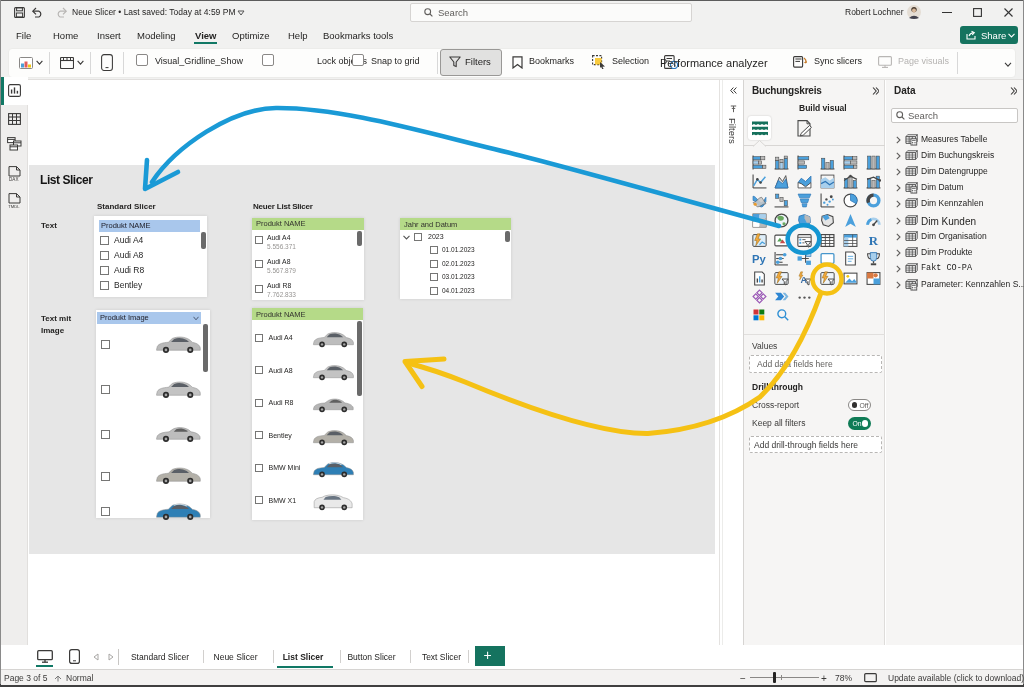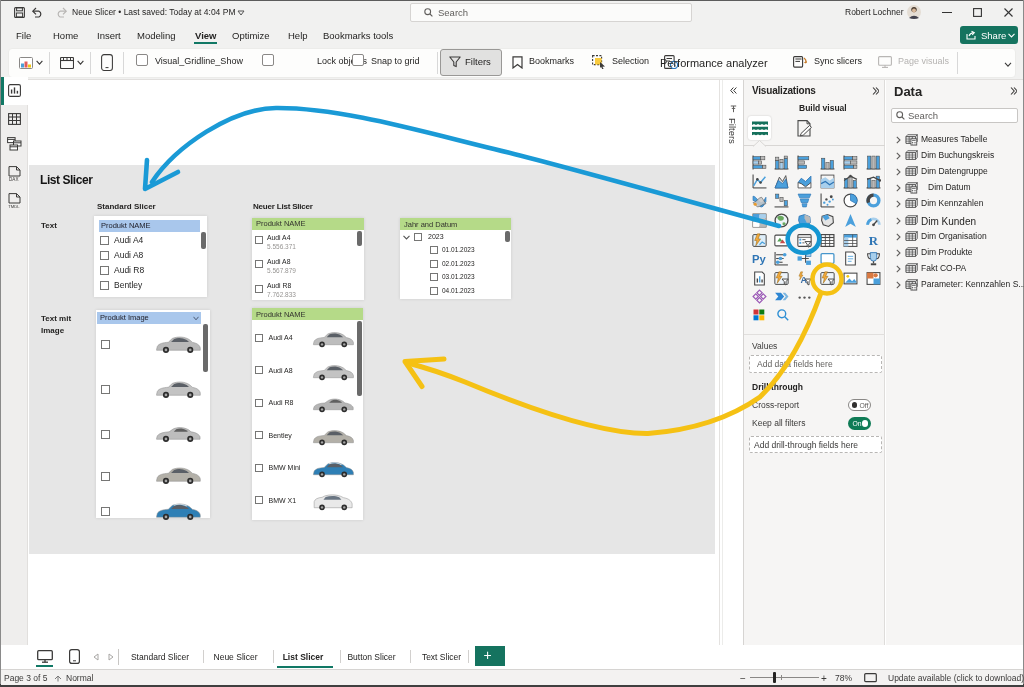--- a/index.html
+++ b/index.html
@@ -15,21 +15,21 @@
     <rect x="2.4" y="6" width="6.2" height="4" fill="none" stroke="#3b3a39" stroke-width="1"></rect>
   </svg>
 <svg style="position:absolute;left:31px;top:7px;" width="12" height="11" viewBox="0 0 12 11">
     <path d="M2,4.2 H8 A3.2,3.2 0 0 1 8,10 H4" fill="none" stroke="#3b3a39" stroke-width="1.2"></path>
     <path d="M5,1 L1.8,4.2 L5,7.4" fill="none" stroke="#3b3a39" stroke-width="1.2"></path>
   </svg>
 <svg style="position:absolute;left:56px;top:7px;" width="12" height="11" viewBox="0 0 12 11">
     <path d="M10,4.2 H4 A3.2,3.2 0 0 0 4,10 H8" fill="none" stroke="#b8b6b4" stroke-width="1.2"></path>
     <path d="M7,1 L10.2,4.2 L7,7.4" fill="none" stroke="#b8b6b4" stroke-width="1.2"></path>
   </svg>
-<div style="position:absolute;left:72px;top:8px;font-size:8.5px;color:#252423;font-weight:400;white-space:nowrap;line-height:1.1;">Neue Slicer • Last saved: Today at 4:04 PM</div>
+<div style="position:absolute;left:72px;top:8px;font-size:8.5px;color:#252423;font-weight:400;white-space:nowrap;line-height:1.1;">Neue Slicer • Last saved: Today at 4:59 PM</div>
 <svg style="position:absolute;left:237px;top:10px;" width="8" height="6" viewBox="0 0 8 6">
     <path d="M1,1 L7,1 L4,5 Z" fill="none" stroke="#555" stroke-width="1"></path>
   </svg>
 <div style="position:absolute;left:410px;top:3px;width:282px;height:19px;background:#fbfbfa;border:1px solid #d6d4d2;border-radius:2px"></div>
 <svg style="position:absolute;left:424px;top:8px;" width="9" height="9" viewBox="0 0 9 9">
     <circle cx="3.7" cy="3.7" r="2.9" fill="none" stroke="#605e5c" stroke-width="1.1"></circle>
     <line x1="6" y1="6" x2="8.4" y2="8.4" stroke="#605e5c" stroke-width="1.1"></line>
   </svg>
 <div style="position:absolute;left:438px;top:8px;font-size:9.5px;color:#605e5c;font-weight:400;white-space:nowrap;line-height:1.1;">Search</div>
 <div style="position:absolute;left:845px;top:8px;font-size:8.5px;color:#252423;font-weight:400;white-space:nowrap;line-height:1.1;">Robert Lochner</div>
@@ -350,21 +350,21 @@
 <svg style="position:absolute;left:729.5px;top:87px;" width="7" height="7" viewBox="0 0 7 7">
     <path d="M3.4,0.5 L0.7,3.5 L3.4,6.5 M6.4,0.5 L3.7,3.5 L6.4,6.5" fill="none" stroke="#3b3a39" stroke-width="1"></path>
   </svg>
 <svg style="position:absolute;left:729.5px;top:105px;" width="7" height="8" viewBox="0 0 7 8">
     <line x1="0.8" y1="1" x2="6.2" y2="1" stroke="#605e5c" stroke-width="1"></line>
     <line x1="3.5" y1="1" x2="3.5" y2="7.2" stroke="#605e5c" stroke-width="1"></line>
     <line x1="1.8" y1="3.4" x2="5.2" y2="3.4" stroke="#605e5c" stroke-width="1"></line>
   </svg>
 <div style="position:absolute;left:727px;top:118px;font-size:9.5px;color:#3b3a39;font-weight:400;white-space:nowrap;line-height:1.1;writing-mode:vertical-rl">Filters</div>
 <div style="position:absolute;left:744px;top:80px;width:141px;height:565px;background:#f6f5f4;border-right:1px solid #dedcda"></div>
-<div style="position:absolute;left:752px;top:85px;font-size:10px;color:#252423;font-weight:700;white-space:nowrap;line-height:1.1;letter-spacing:-0.2px">Visualizations</div>
+<div style="position:absolute;left:752px;top:85px;font-size:10px;color:#252423;font-weight:700;white-space:nowrap;line-height:1.1;letter-spacing:-0.2px">Buchungskreis</div>
 <svg style="position:absolute;left:872px;top:87px;" width="7" height="8" viewBox="0 0 7 8">
     <path d="M1,0.5 L4.2,4 L1,7.5" fill="none" stroke="#3b3a39" stroke-width="1.1"></path>
     <path d="M4,0.5 L7.2,4 L4,7.5" fill="none" stroke="#3b3a39" stroke-width="1.1"></path>
   </svg>
 <div style="position:absolute;left:752px;top:104px;font-size:8.5px;color:#252423;font-weight:600;white-space:nowrap;line-height:1.1;padding-left:47px;">Build visual</div>
 <div style="position:absolute;left:748px;top:116px;width:23px;height:24px;background:#fff;border-radius:3px;box-shadow:0 0 2px rgba(0,0,0,0.2)"></div>
 <svg style="position:absolute;left:751.5px;top:121px;" width="16" height="15" viewBox="0 0 16 15">
     <path d="M0,0.5 h16 v3.4 l-2,-0.8 -2,0.8 -2,-0.8 -2,0.8 -2,-0.8 -2,0.8 -2,-0.8 -2,0.8 Z" fill="#15715c"></path>
     <path d="M0,5.7 h16 v3.4 l-2,-0.8 -2,0.8 -2,-0.8 -2,0.8 -2,-0.8 -2,0.8 -2,-0.8 -2,0.8 Z" fill="#15715c"></path>
     <path d="M0,10.9 h16 v3.4 l-2,-0.8 -2,0.8 -2,-0.8 -2,0.8 -2,-0.8 -2,0.8 -2,-0.8 -2,0.8 Z" fill="#15715c"></path>
@@ -669,21 +669,21 @@
 <div style="position:absolute;left:848px;top:398.5px;width:23px;height:12.5px;background:#fff;border:1px solid #8a8886;border-radius:7px"></div>
 <div style="position:absolute;left:851.5px;top:402px;width:5.6px;height:5.6px;border-radius:50%;background:#323130"></div>
 <div style="position:absolute;left:859.5px;top:401.5px;font-size:6.8px;color:#605e5c;font-weight:400;white-space:nowrap;line-height:1.1;">Off</div>
 <div style="position:absolute;left:752px;top:419px;font-size:8.5px;color:#3b3a39;font-weight:400;white-space:nowrap;line-height:1.1;">Keep all filters</div>
 <div style="position:absolute;left:848px;top:417px;width:23px;height:12.5px;background:#0f7b55;border-radius:7px"></div>
 <div style="position:absolute;left:852.5px;top:419.8px;font-size:6.8px;color:#fff;font-weight:400;white-space:nowrap;line-height:1.1;">On</div>
 <div style="position:absolute;left:861.5px;top:419.9px;width:6.8px;height:6.8px;border-radius:50%;background:#fff"></div>
 <div style="position:absolute;left:749px;top:435.5px;width:133px;height:17.5px;background:#fff;border:1px dashed #b8b6b4;border-radius:2px"></div>
 <div style="position:absolute;left:754px;top:440.5px;font-size:8.5px;color:#3b3a39;font-weight:400;white-space:nowrap;line-height:1.1;">Add drill-through fields here</div>
 <div style="position:absolute;left:886px;top:80px;width:137px;height:565px;background:#f6f5f4"></div>
-<div style="position:absolute;left:894px;top:85px;font-size:13px;color:#252423;font-weight:700;white-space:nowrap;line-height:1.1;">Data</div>
+<div style="position:absolute;left:894px;top:85px;font-size:10px;color:#252423;font-weight:700;white-space:nowrap;line-height:1.1;">Data</div>
 <svg style="position:absolute;left:1010px;top:87px;" width="7" height="8" viewBox="0 0 7 8">
     <path d="M1,0.5 L4.2,4 L1,7.5" fill="none" stroke="#3b3a39" stroke-width="1.1"></path>
     <path d="M4,0.5 L7.2,4 L4,7.5" fill="none" stroke="#3b3a39" stroke-width="1.1"></path>
   </svg>
 <div style="position:absolute;left:891px;top:108px;width:127px;height:15px;background:#fff;border:1px solid #c8c6c4;border-radius:2px"></div>
 <svg style="position:absolute;left:896px;top:111px;" width="9" height="9" viewBox="0 0 9 9">
     <circle cx="3.7" cy="3.7" r="2.9" fill="none" stroke="#605e5c" stroke-width="1.1"></circle>
     <line x1="6" y1="6" x2="8.4" y2="8.4" stroke="#605e5c" stroke-width="1.1"></line>
   </svg>
 <div style="position:absolute;left:908px;top:111px;font-size:9.5px;color:#605e5c;font-weight:400;white-space:nowrap;line-height:1.1;">Search</div>
@@ -743,21 +743,21 @@
     <line x1="1" y1="8.2" x2="11" y2="8.2" stroke="#4a4a4a" stroke-width="0.8"></line>
     <line x1="4.3" y1="3.5" x2="4.3" y2="10.5" stroke="#4a4a4a" stroke-width="0.8"></line>
     <line x1="7.6" y1="3.5" x2="7.6" y2="10.5" stroke="#4a4a4a" stroke-width="0.8"></line>
     <rect x="6.2" y="5.8" width="6" height="6.5" fill="#fff" stroke="#4a4a4a" stroke-width="0.9"></rect>
     <line x1="7.3" y1="7.5" x2="11.1" y2="7.5" stroke="#4a4a4a" stroke-width="0.8"></line>
     <circle cx="8" cy="9.5" r="0.6" fill="#4a4a4a"></circle>
     <circle cx="10.4" cy="9.5" r="0.6" fill="#4a4a4a"></circle>
     <circle cx="8" cy="11.2" r="0.6" fill="#4a4a4a"></circle>
     <circle cx="10.4" cy="11.2" r="0.6" fill="#4a4a4a"></circle>
   </svg>
-<div style="position:absolute;left:921px;top:183.1px;font-size:8.5px;color:#252423;font-weight:400;white-space:nowrap;line-height:1.1;margin-left:7px;">Dim Datum</div>
+<div style="position:absolute;left:921px;top:183.1px;font-size:8.5px;color:#252423;font-weight:400;white-space:nowrap;line-height:1.1;">Dim Datum</div>
 <svg style="position:absolute;left:896px;top:200.3px;" width="5" height="8" viewBox="0 0 5 8">
     <path d="M0.8,0.8 L4,4 L0.8,7.2" fill="none" stroke="#605e5c" stroke-width="1.1"></path>
   </svg>
 <svg style="position:absolute;left:905px;top:197.3px;" width="13" height="13" viewBox="0 0 13.5 13">
     <path d="M1,3.5 L11,3.5 L11,10.5 L1,10.5 Z" fill="#fff" stroke="#4a4a4a" stroke-width="1"></path>
     <path d="M1,3.5 L2.8,1.5 L12.8,1.5 L11,3.5 Z" fill="#e8e8e8" stroke="#4a4a4a" stroke-width="0.8"></path>
     <path d="M11,10.5 L12.8,8.5 L12.8,1.5 L11,3.5 Z" fill="#e8e8e8" stroke="#4a4a4a" stroke-width="0.8"></path>
     <line x1="1" y1="6" x2="11" y2="6" stroke="#4a4a4a" stroke-width="0.8"></line>
     <line x1="1" y1="8.2" x2="11" y2="8.2" stroke="#4a4a4a" stroke-width="0.8"></line>
     <line x1="4.3" y1="3.5" x2="4.3" y2="10.5" stroke="#4a4a4a" stroke-width="0.8"></line>
@@ -808,21 +808,21 @@
   </svg>
 <svg style="position:absolute;left:905px;top:262.1px;" width="13" height="13" viewBox="0 0 13.5 13">
     <path d="M1,3.5 L11,3.5 L11,10.5 L1,10.5 Z" fill="#fff" stroke="#4a4a4a" stroke-width="1"></path>
     <path d="M1,3.5 L2.8,1.5 L12.8,1.5 L11,3.5 Z" fill="#e8e8e8" stroke="#4a4a4a" stroke-width="0.8"></path>
     <path d="M11,10.5 L12.8,8.5 L12.8,1.5 L11,3.5 Z" fill="#e8e8e8" stroke="#4a4a4a" stroke-width="0.8"></path>
     <line x1="1" y1="6" x2="11" y2="6" stroke="#4a4a4a" stroke-width="0.8"></line>
     <line x1="1" y1="8.2" x2="11" y2="8.2" stroke="#4a4a4a" stroke-width="0.8"></line>
     <line x1="4.3" y1="3.5" x2="4.3" y2="10.5" stroke="#4a4a4a" stroke-width="0.8"></line>
     <line x1="7.6" y1="3.5" x2="7.6" y2="10.5" stroke="#4a4a4a" stroke-width="0.8"></line>
   </svg>
-<div style="position:absolute;left:921px;top:264.1px;font-size:8.5px;color:#252423;font-weight:400;white-space:nowrap;line-height:1.1;">Fakt CO-PA</div>
+<div style="position:absolute;left:921px;top:264.1px;font-size:8.5px;color:#252423;font-weight:400;white-space:nowrap;line-height:1.1;font-family:Liberation Mono, monospace;">Fakt CO-PA</div>
 <svg style="position:absolute;left:896px;top:281.29999999999995px;" width="5" height="8" viewBox="0 0 5 8">
     <path d="M0.8,0.8 L4,4 L0.8,7.2" fill="none" stroke="#605e5c" stroke-width="1.1"></path>
   </svg>
 <svg style="position:absolute;left:905px;top:278.29999999999995px;" width="13" height="13" viewBox="0 0 13.5 13">
     <path d="M1,3.5 L11,3.5 L11,10.5 L1,10.5 Z" fill="#fff" stroke="#4a4a4a" stroke-width="1"></path>
     <path d="M1,3.5 L2.8,1.5 L12.8,1.5 L11,3.5 Z" fill="#e8e8e8" stroke="#4a4a4a" stroke-width="0.8"></path>
     <path d="M11,10.5 L12.8,8.5 L12.8,1.5 L11,3.5 Z" fill="#e8e8e8" stroke="#4a4a4a" stroke-width="0.8"></path>
     <line x1="1" y1="6" x2="11" y2="6" stroke="#4a4a4a" stroke-width="0.8"></line>
     <line x1="1" y1="8.2" x2="11" y2="8.2" stroke="#4a4a4a" stroke-width="0.8"></line>
     <line x1="4.3" y1="3.5" x2="4.3" y2="10.5" stroke="#4a4a4a" stroke-width="0.8"></line>

